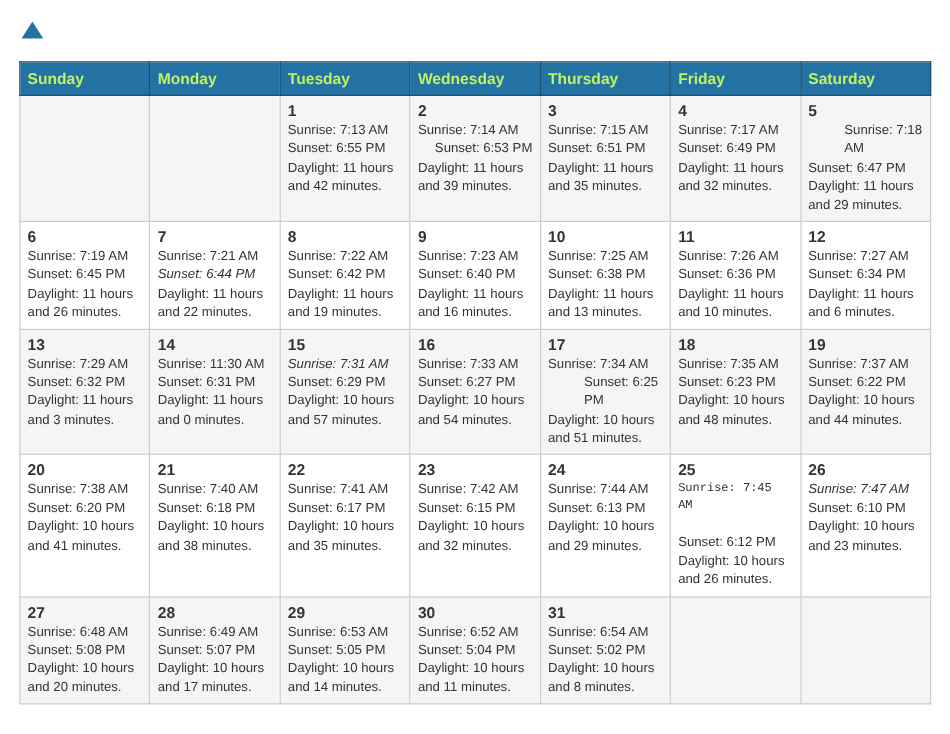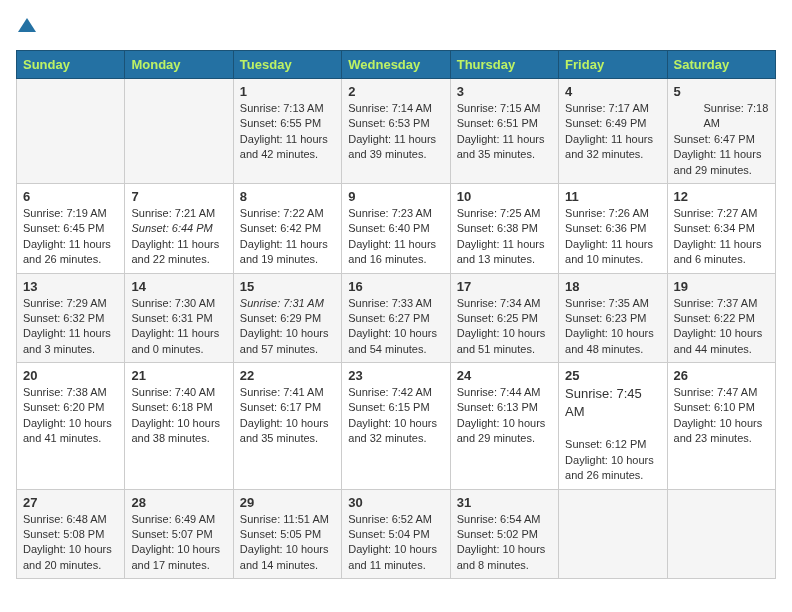--- a/index.html
+++ b/index.html
@@ -112,21 +112,21 @@
         <td></td>
         <td>
           <div class="day-number">1</div>
           <div style="font-size: 11px; line-height: 1.4;">Sunrise: 7:13 AM</div>
           <div style="font-size: 11px; line-height: 1.4;">Sunset: 6:55 PM</div>
           <div style="font-size: 11px; line-height: 1.4;">Daylight: 11 hours and 42 minutes.</div>
         </td>
         <td>
           <div class="day-number">2</div>
           <div style="font-size: 11px; line-height: 1.4;">Sunrise: 7:14 AM</div>
-          <div style="font-size: 11px; line-height: 1.4;">Sunset: 6:53 PM</div>
+          <div style="font-size: 11px; line-height: 1.4; text-align: right;">Sunset: 6:53 PM</div>
           <div style="font-size: 11px; line-height: 1.4;">Daylight: 11 hours and 39 minutes.</div>
         </td>
         <td>
           <div class="day-number">3</div>
           <div style="font-size: 11px; line-height: 1.4;">Sunrise: 7:15 AM</div>
           <div style="font-size: 11px; line-height: 1.4;">Sunset: 6:51 PM</div>
           <div style="font-size: 11px; line-height: 1.4;">Daylight: 11 hours and 35 minutes.</div>
         </td>
         <td>
           <div class="day-number">4</div>
@@ -187,40 +187,40 @@
       </tr>
       <tr>
         <td>
           <div class="day-number">13</div>
           <div style="font-size: 11px; line-height: 1.4;">Sunrise: 7:29 AM</div>
           <div style="font-size: 11px; line-height: 1.4;">Sunset: 6:32 PM</div>
           <div style="font-size: 11px; line-height: 1.4;">Daylight: 11 hours and 3 minutes.</div>
         </td>
         <td>
           <div class="day-number">14</div>
-          <div style="font-size: 11px; line-height: 1.4;">Sunrise: 7:30 AM</div>
+          <div style="font-size: 11px; line-height: 1.4;">Sunrise: 11:30 AM</div>
           <div style="font-size: 11px; line-height: 1.4;">Sunset: 6:31 PM</div>
           <div style="font-size: 11px; line-height: 1.4;">Daylight: 11 hours and 0 minutes.</div>
         </td>
         <td>
           <div class="day-number">15</div>
           <div style="font-size: 11px; line-height: 1.4; font-style: italic;">Sunrise: 7:31 AM</div>
           <div style="font-size: 11px; line-height: 1.4;">Sunset: 6:29 PM</div>
           <div style="font-size: 11px; line-height: 1.4;">Daylight: 10 hours and 57 minutes.</div>
         </td>
         <td>
           <div class="day-number">16</div>
           <div style="font-size: 11px; line-height: 1.4;">Sunrise: 7:33 AM</div>
           <div style="font-size: 11px; line-height: 1.4;">Sunset: 6:27 PM</div>
           <div style="font-size: 11px; line-height: 1.4;">Daylight: 10 hours and 54 minutes.</div>
         </td>
         <td>
           <div class="day-number">17</div>
           <div style="font-size: 11px; line-height: 1.4;">Sunrise: 7:34 AM</div>
-          <div style="font-size: 11px; line-height: 1.4;">Sunset: 6:25 PM</div>
+          <div style="font-size: 11px; line-height: 1.4; margin-left: 30px;">Sunset: 6:25 PM</div>
           <div style="font-size: 11px; line-height: 1.4;">Daylight: 10 hours and 51 minutes.</div>
         </td>
         <td>
           <div class="day-number">18</div>
           <div style="font-size: 11px; line-height: 1.4;">Sunrise: 7:35 AM</div>
           <div style="font-size: 11px; line-height: 1.4;">Sunset: 6:23 PM</div>
           <div style="font-size: 11px; line-height: 1.4;">Daylight: 10 hours and 48 minutes.</div>
         </td>
         <td>
           <div class="day-number">19</div>
@@ -255,47 +255,47 @@
           <div style="font-size: 11px; line-height: 1.4;">Daylight: 10 hours and 32 minutes.</div>
         </td>
         <td>
           <div class="day-number">24</div>
           <div style="font-size: 11px; line-height: 1.4;">Sunrise: 7:44 AM</div>
           <div style="font-size: 11px; line-height: 1.4;">Sunset: 6:13 PM</div>
           <div style="font-size: 11px; line-height: 1.4;">Daylight: 10 hours and 29 minutes.</div>
         </td>
         <td>
           <div class="day-number">25</div>
-          <div style="font-size: 13px; line-height: 1.4;">Sunrise: 7:45 AM</div>
+          <div style="font-size: 10px; line-height: 1.4; font-family: Liberation Mono, monospace;">Sunrise: 7:45 AM</div>
           <div style="font-size: 11px; line-height: 1.4; margin-top: 16px;">Sunset: 6:12 PM</div>
           <div style="font-size: 11px; line-height: 1.4;">Daylight: 10 hours and 26 minutes.</div>
         </td>
         <td>
           <div class="day-number">26</div>
-          <div style="font-size: 11px; line-height: 1.4;">Sunrise: 7:47 AM</div>
+          <div style="font-size: 11px; line-height: 1.4; font-style: italic;">Sunrise: 7:47 AM</div>
           <div style="font-size: 11px; line-height: 1.4;">Sunset: 6:10 PM</div>
           <div style="font-size: 11px; line-height: 1.4;">Daylight: 10 hours and 23 minutes.</div>
         </td>
       </tr>
       <tr>
         <td>
           <div class="day-number">27</div>
           <div style="font-size: 11px; line-height: 1.4;">Sunrise: 6:48 AM</div>
           <div style="font-size: 11px; line-height: 1.4;">Sunset: 5:08 PM</div>
           <div style="font-size: 11px; line-height: 1.4;">Daylight: 10 hours and 20 minutes.</div>
         </td>
         <td>
           <div class="day-number">28</div>
           <div style="font-size: 11px; line-height: 1.4;">Sunrise: 6:49 AM</div>
           <div style="font-size: 11px; line-height: 1.4;">Sunset: 5:07 PM</div>
           <div style="font-size: 11px; line-height: 1.4;">Daylight: 10 hours and 17 minutes.</div>
         </td>
         <td>
           <div class="day-number">29</div>
-          <div style="font-size: 11px; line-height: 1.4;">Sunrise: 11:51 AM</div>
+          <div style="font-size: 11px; line-height: 1.4;">Sunrise: 6:53 AM</div>
           <div style="font-size: 11px; line-height: 1.4;">Sunset: 5:05 PM</div>
           <div style="font-size: 11px; line-height: 1.4;">Daylight: 10 hours and 14 minutes.</div>
         </td>
         <td>
           <div class="day-number">30</div>
           <div style="font-size: 11px; line-height: 1.4;">Sunrise: 6:52 AM</div>
           <div style="font-size: 11px; line-height: 1.4;">Sunset: 5:04 PM</div>
           <div style="font-size: 11px; line-height: 1.4;">Daylight: 10 hours and 11 minutes.</div>
         </td>
         <td>

